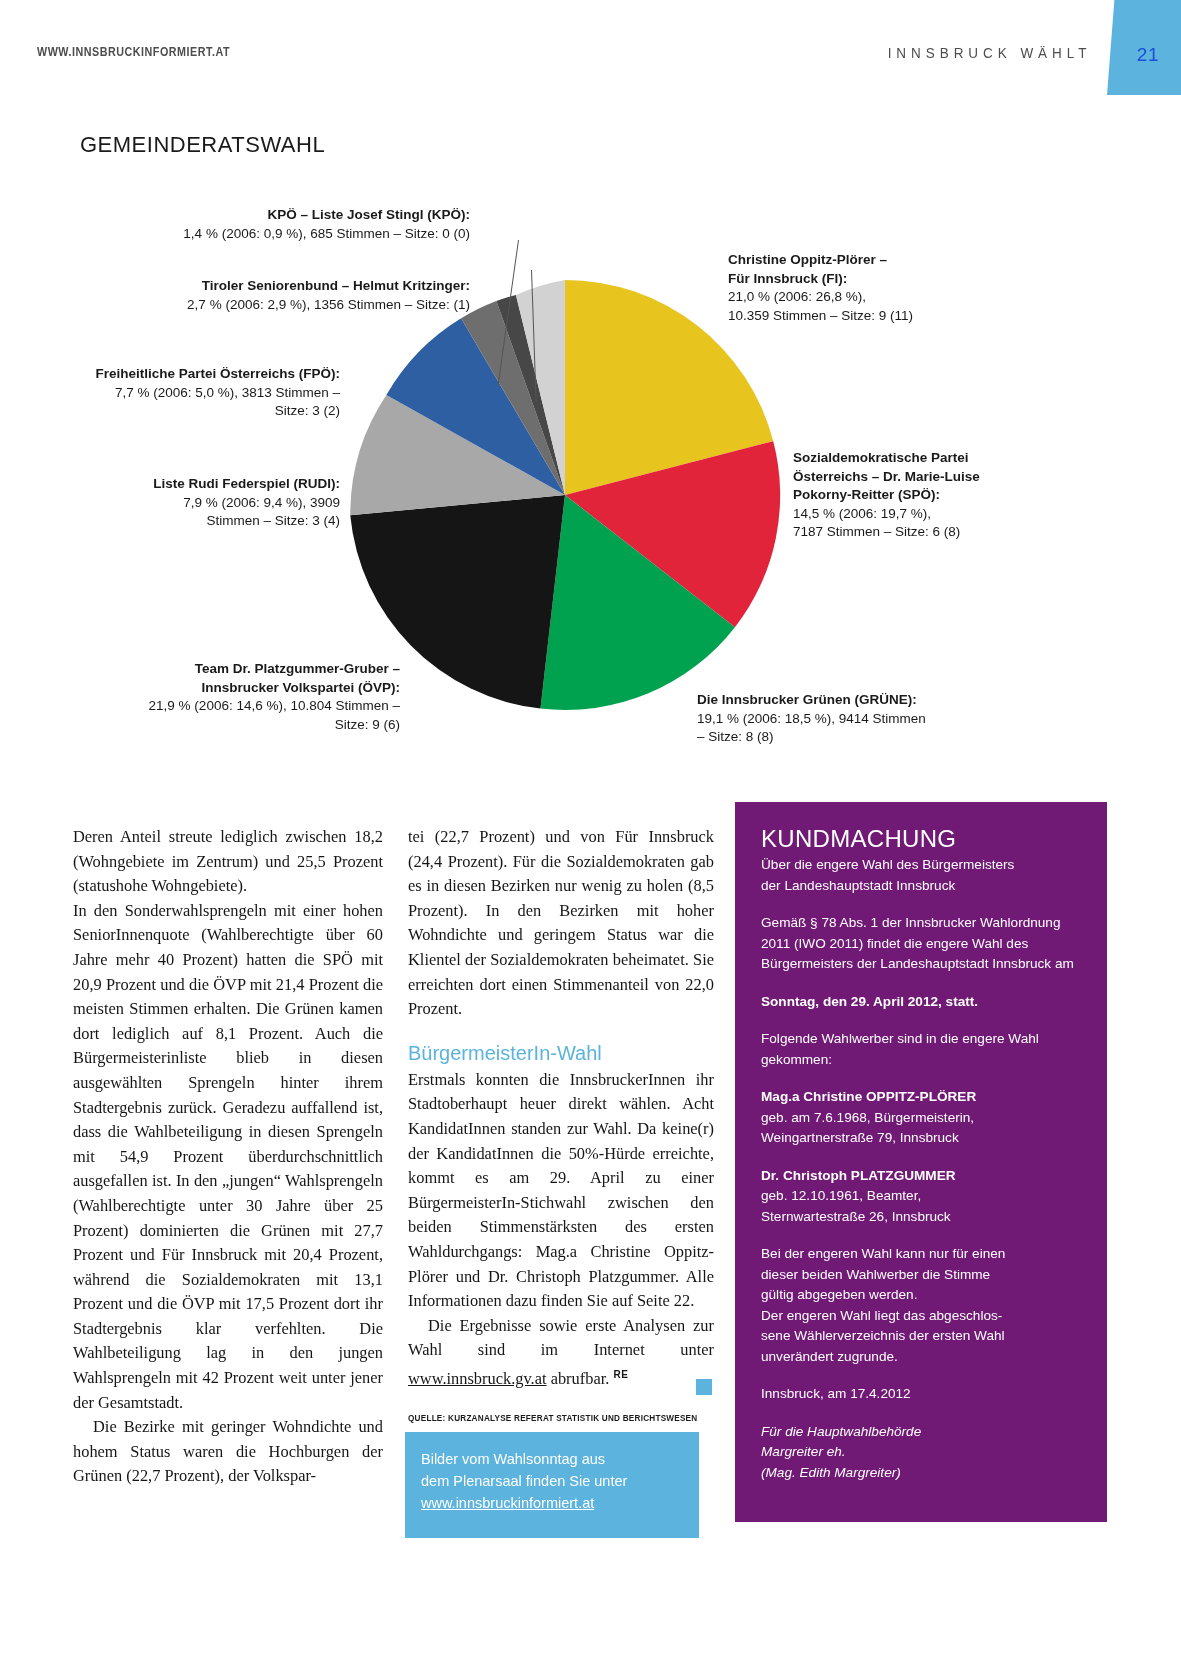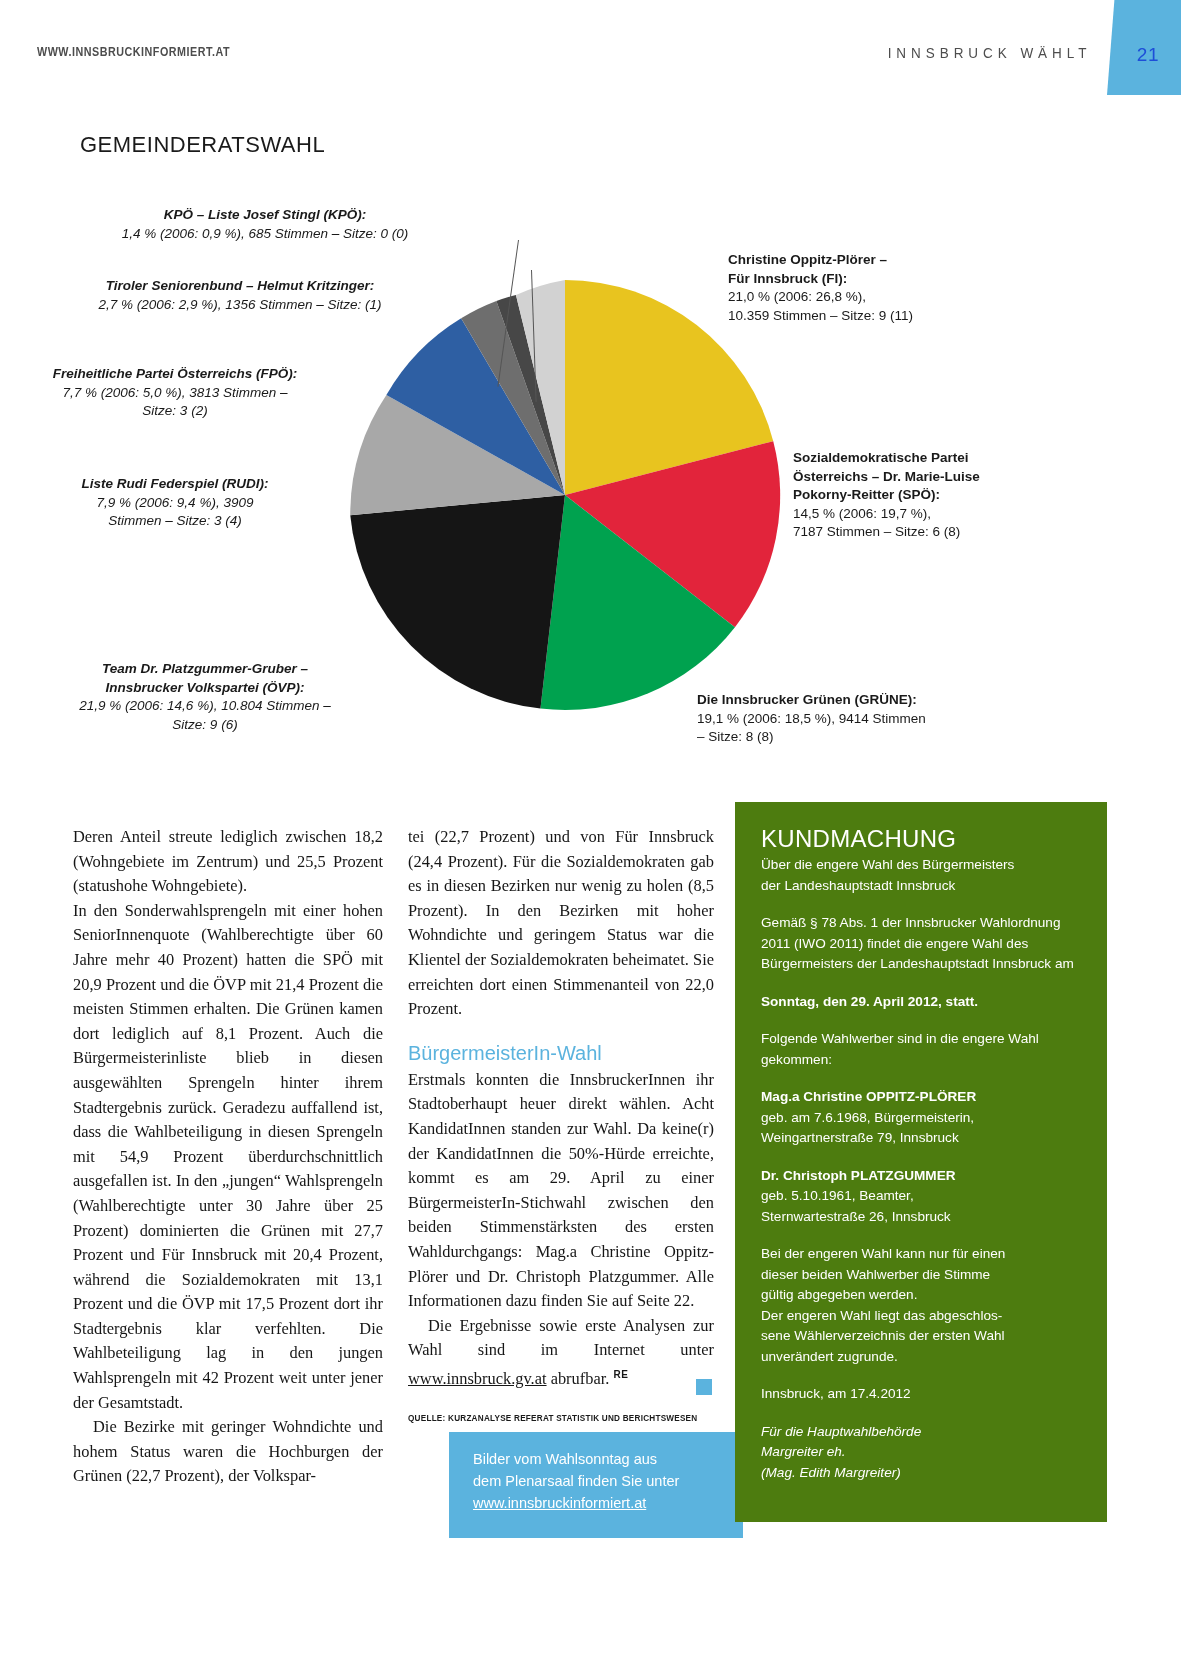--- a/index.html
+++ b/index.html
@@ -33,21 +33,21 @@
   
   .chart-heading{
     position:absolute;left:80px;top:132px;font-size:22px;letter-spacing:.5px;
     font-weight:400;color:#1a1a1a;
   }
   .chart-wrap{position:absolute;left:0;top:110px;width:1181px;height:680px;}
   .pie-svg{position:absolute;left:340px;top:160px;}
   .leader{position:absolute;background:#555;width:1px;transform-origin:top center;}
   .lbl{position:absolute;font-size:13.5px;line-height:18.5px;color:#1a1a1a;}
   .lbl b{font-weight:700;}
-  .lbl.r{text-align:center;font-style:italic;}
+  .lbl.r{text-align:right;}
   .lbl.l{text-align:left;}
   
   .col{position:absolute;font-family:"Liberation Serif", serif;font-size:16.4px;
        line-height:24.6px;text-align:justify;color:#161616;}
   .col p{margin:0;}
   .col p.indent{text-indent:20px;}
   .subhead{
     font-family:"Liberation Sans", sans-serif;color:#5bb3de;font-size:20px;
     font-weight:400;margin:18px 0 2px 0;line-height:26px;
   }
@@ -57,30 +57,30 @@
   .source-note{
     font-family:"Liberation Sans",sans-serif;font-size:8.6px;font-weight:700;
     letter-spacing:.25px;color:#1a1a1a;margin-top:14px;
     transform:scaleX(.95);transform-origin:left center;
   }
   
   .teaser{
     position:absolute;left:405px;top:1432px;width:294px;height:106px;
     background:#5bb3de;color:#ffffff;
     font-family:"Liberation Sans",sans-serif;font-size:14.5px;line-height:22px;
-    padding:16px 16px 0 24px;box-sizing:border-box;margin-left:44px;
+    padding:16px 16px 0 16px;box-sizing:border-box;
   }
   .teaser .u{text-decoration:underline;}
   .blue-square{
     position:absolute;left:696px;top:1379px;width:16px;height:16px;background:#5bb3de;
   }
   
   .kund{
     position:absolute;left:735px;top:802px;width:372px;height:720px;
-    background:#4d7c0f;color:#ffffff;padding:22px 26px 0 26px;box-sizing:border-box;
+    background:#701a75;color:#ffffff;padding:22px 26px 0 26px;box-sizing:border-box;
     font-family:"Liberation Sans",sans-serif;font-size:13.6px;line-height:20.5px;
   }
   .kund h2{margin:0 0 1px 0;font-size:24px;font-weight:400;letter-spacing:.3px;line-height:30px;}
   .kund p{margin:0;}
   .kund .gap{height:17px;}
   .kund .b{font-weight:700;}
   .kund .i{font-style:italic;}
 </style>
 </head>
 <body>
@@ -204,21 +204,21 @@
   <div class="gap"></div>
   <p class="b">Sonntag, den 29. April 2012, statt.</p>
   <div class="gap"></div>
   <p>Folgende Wahlwerber sind in die engere Wahl gekommen:</p>
   <div class="gap"></div>
   <p class="b">Mag.a Christine OPPITZ-PLÖRER</p>
   <p>geb. am 7.6.1968, Bürgermeisterin,</p>
   <p>Weingartnerstraße 79, Innsbruck</p>
   <div class="gap"></div>
   <p class="b">Dr. Christoph PLATZGUMMER</p>
-  <p>geb. 5.10.1961, Beamter,</p>
+  <p>geb. 12.10.1961, Beamter,</p>
   <p>Sternwartestraße 26, Innsbruck</p>
   <div class="gap"></div>
   <p>Bei der engeren Wahl kann nur für einen</p>
   <p>dieser beiden Wahlwerber die Stimme</p>
   <p>gültig abgegeben werden.</p>
   <p>Der engeren Wahl liegt das abgeschlos-</p>
   <p>sene Wählerverzeichnis der ersten Wahl</p>
   <p>unverändert zugrunde.</p>
   <div class="gap"></div>
   <p>Innsbruck, am 17.4.2012</p>

